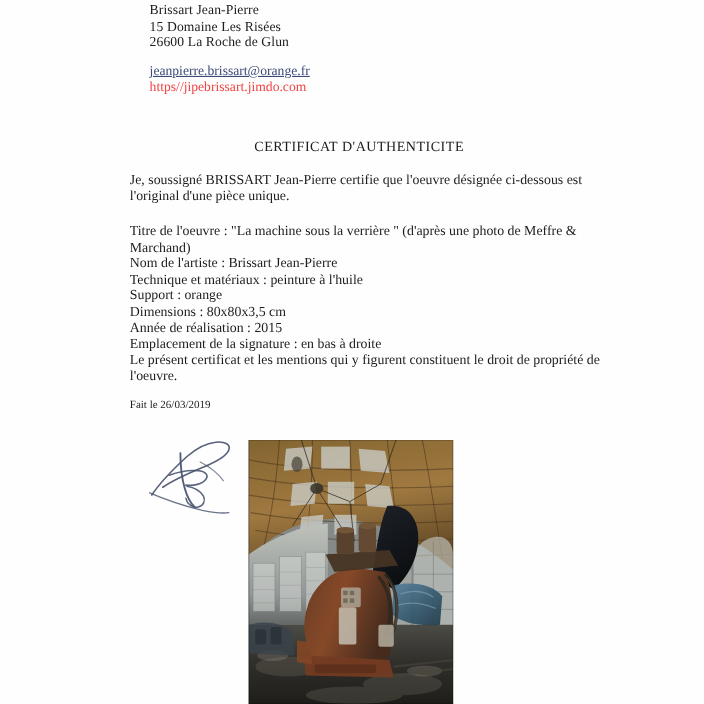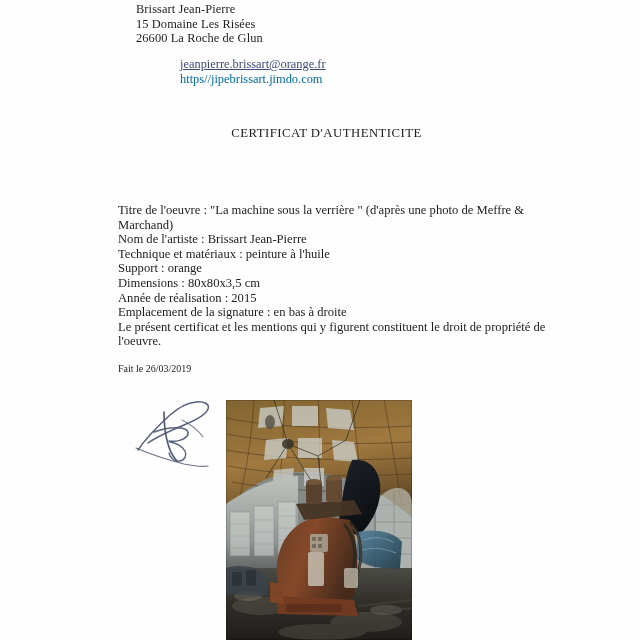--- a/index.html
+++ b/index.html
@@ -33,31 +33,30 @@
     letter-spacing: 0.1px;
   }
   .sender div { white-space: nowrap; }
 
   .contact {
     position: absolute;
     left: 136px;
     top: 57px;
     font-size: 12.4px;
     line-height: 14.6px;
-    margin-left: 44px;
   }
   .email {
     color: #3c4a78;
     text-decoration: underline;
     text-underline-offset: 1px;
     display: block;
     white-space: nowrap;
   }
   .website {
-    color: #0369a1;
+    color: #ef4444;
     display: block;
     white-space: nowrap;
   }
 
   
   .doc-title {
     position: absolute;
     left: 0;
     right: 0;
     top: 126px;
@@ -129,20 +128,21 @@
     <div>26600 La Roche de Glun</div>
   </div>
 
   <div class="contact">
     <span class="email">jeanpierre.brissart@orange.fr</span>
     <span class="website">https//jipebrissart.jimdo.com</span>
   </div>
 
   <div class="doc-title">CERTIFICAT D'AUTHENTICITE</div>
 
+  <div class="intro">Je, soussigné BRISSART Jean-Pierre certifie que l'oeuvre désignée ci-dessous est l'original d'une pièce unique.</div>
 
   <div class="details">
     <p class="row">Titre de l'oeuvre : "La machine sous la verrière  " (d'après une photo de Meffre &amp; Marchand)</p>
     <p class="row">Nom de l'artiste : Brissart Jean-Pierre</p>
     <p class="row">Technique et matériaux : peinture à l'huile</p>
     <p class="row">Support : orange</p>
     <p class="row">Dimensions :  80x80x3,5 cm</p>
     <p class="row">Année de réalisation : 2015</p>
     <p class="row">Emplacement de la signature : en bas à droite</p>
     <p class="row">Le présent certificat et les mentions qui y figurent constituent le droit de propriété de l'oeuvre.</p>

